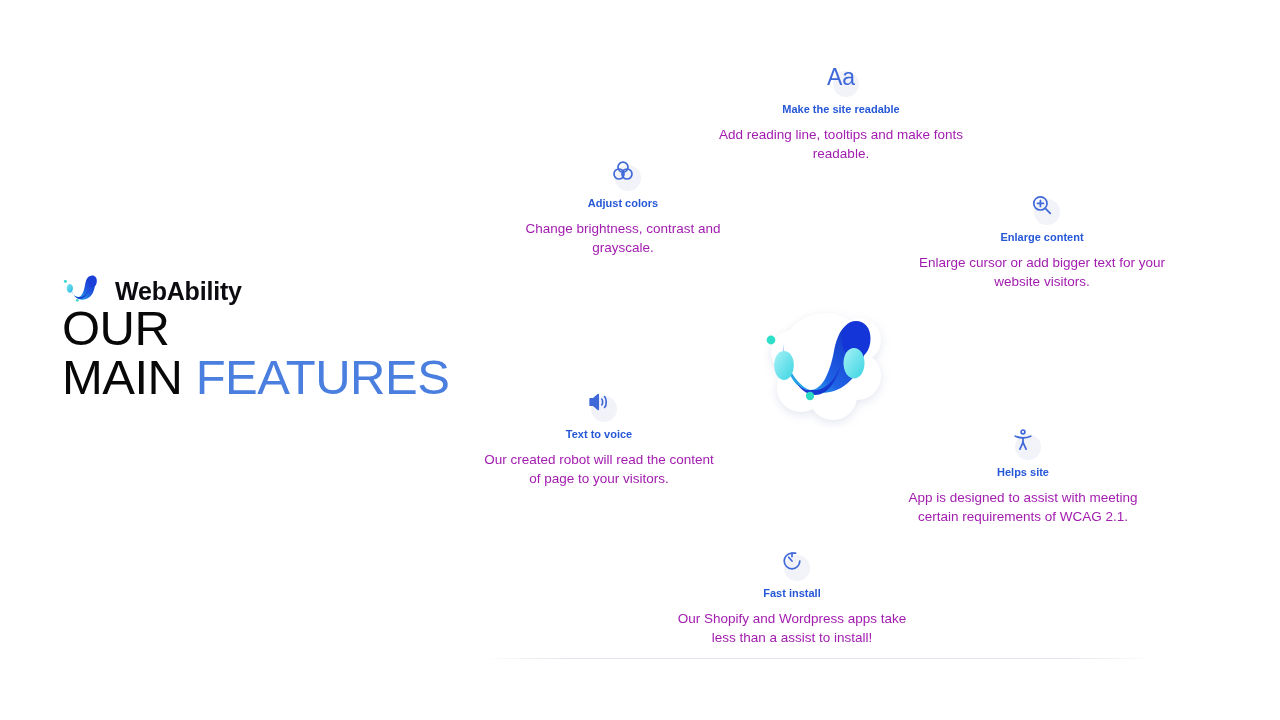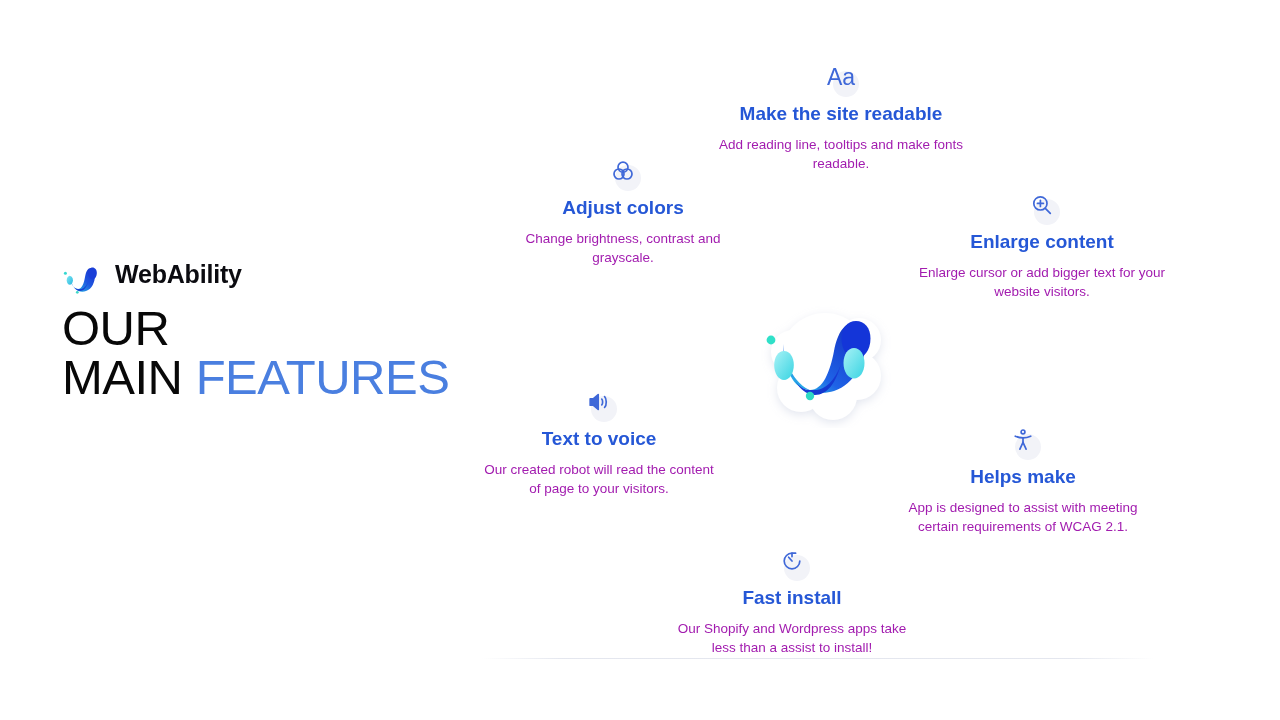--- a/index.html
+++ b/index.html
@@ -23,21 +23,21 @@
   
   .brand-block {
     position: absolute;
     left: 62px;
     top: 262px;
     width: 420px;
   }
 
   .brand-row {
     display: flex;
-    align-items: flex-start;
+    align-items: flex-end;
     gap: 13px;
     height: 42px;
   }
 
   .brand-logo {
     width: 40px;
     height: 34px;
     flex: 0 0 auto;
     display: block;
   }
@@ -98,21 +98,21 @@
   .glyph-aa {
     font-size: 23px;
     font-weight: 400;
     color: #3f68d8;
     line-height: 1;
     letter-spacing: 0px;
     font-family: "Liberation Sans", sans-serif;
   }
 
   .feature-title {
-    font-size: 19px;
+    font-size: 11px;
     font-weight: 700;
     color: #2557d6;
     line-height: 1.2;
     margin-bottom: 9px;
     white-space: nowrap;
   }
 
   .feature-desc {
     font-size: 13.5px;
     font-weight: 400;
@@ -250,21 +250,21 @@
   <div class="feature" id="f-helps">
     <div class="feature-icon">
       <svg width="24" height="24" viewBox="0 0 24 24" fill="none" stroke="#3f68d8" stroke-width="1.7" stroke-linecap="round" stroke-linejoin="round" xmlns="http://www.w3.org/2000/svg">
         <circle cx="12" cy="3.9" r="1.9"></circle>
         <path d="M4.3 8.2 C7 9.4 9.4 9.9 12 9.9 C14.6 9.9 17 9.4 19.7 8.2"></path>
         <path d="M12 9.9 V14.4"></path>
         <path d="M12 14.4 L8.9 21.2"></path>
         <path d="M12 14.4 L15.1 21.2"></path>
       </svg>
     </div>
-    <div class="feature-title">Helps make</div>
+    <div class="feature-title">Helps site</div>
     <div class="feature-desc">App is designed to assist with meeting certain requirements of WCAG 2.1.</div>
   </div>
 
   <div class="feature" id="f-install">
     <div class="feature-icon">
       <svg width="24" height="24" viewBox="0 0 24 24" fill="none" stroke="#3f68d8" stroke-width="1.7" stroke-linecap="round" stroke-linejoin="round" xmlns="http://www.w3.org/2000/svg">
         <path d="M12 4.2 A7.8 7.8 0 1 0 19.8 12"></path>
         <path d="M12 4.2 L15.6 4.2 M12 4.2 L12 7.6"></path>
         <path d="M12 12 L8.6 8.2"></path>
       </svg>

